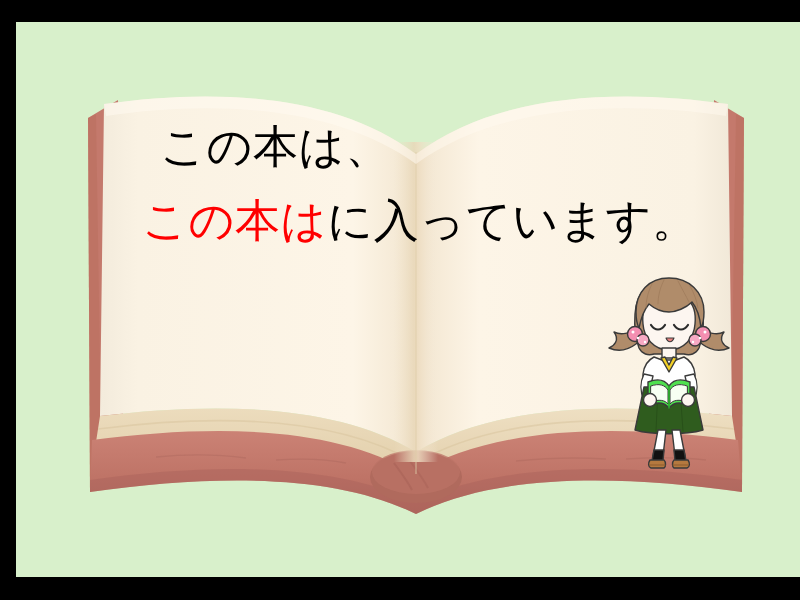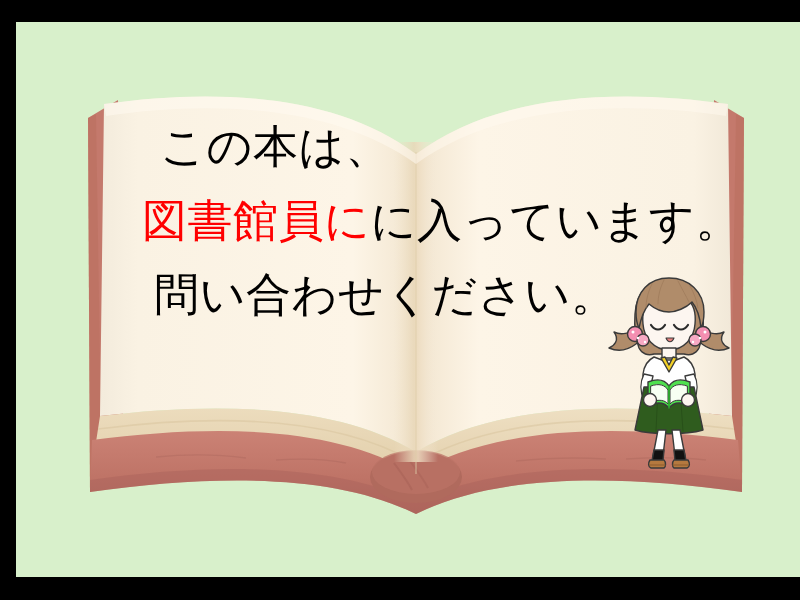--- a/index.html
+++ b/index.html
@@ -181,22 +181,21 @@
       <g opacity="0.18" stroke="#8d4f46" stroke-width="1.4" fill="none">
         <path d="M 140,435 C 170,432 200,432 230,436"></path>
         <path d="M 260,438 C 290,436 310,437 330,441"></path>
         <path d="M 500,439 C 530,436 560,435 590,437"></path>
         <path d="M 610,437 C 640,435 665,435 690,438"></path>
       </g>
     </svg>
 
     <div id="page-text">
       <div class="text-line indent-1">この本は、</div>
-      <div class="text-line indent-2"><span class="kw-red">図書館員に</span><span>に入っています。</span></div>
-      <div class="text-line indent-4">問い合わせください。</div>
+      <div class="text-line indent-2"><span class="kw-red">この本は</span><span>に入っています。</span></div>
     </div>
 
     <svg id="girl-figure" viewBox="0 0 122 200">
       <g stroke="#3a3a3a" stroke-width="1.4" stroke-linejoin="round" stroke-linecap="round">
 
         <path d="M 61,9 C 40,9 28,24 27,44 C 26,58 28,70 31,78
                  C 34,84 40,86 46,84 L 76,84 C 82,86 88,84 91,78
                  C 94,70 96,58 95,44 C 94,24 82,9 61,9 Z" fill="#b08c6a"></path>
 
         <path d="M 30,60 C 22,62 14,66 6,62 C 12,70 6,76 1,78

